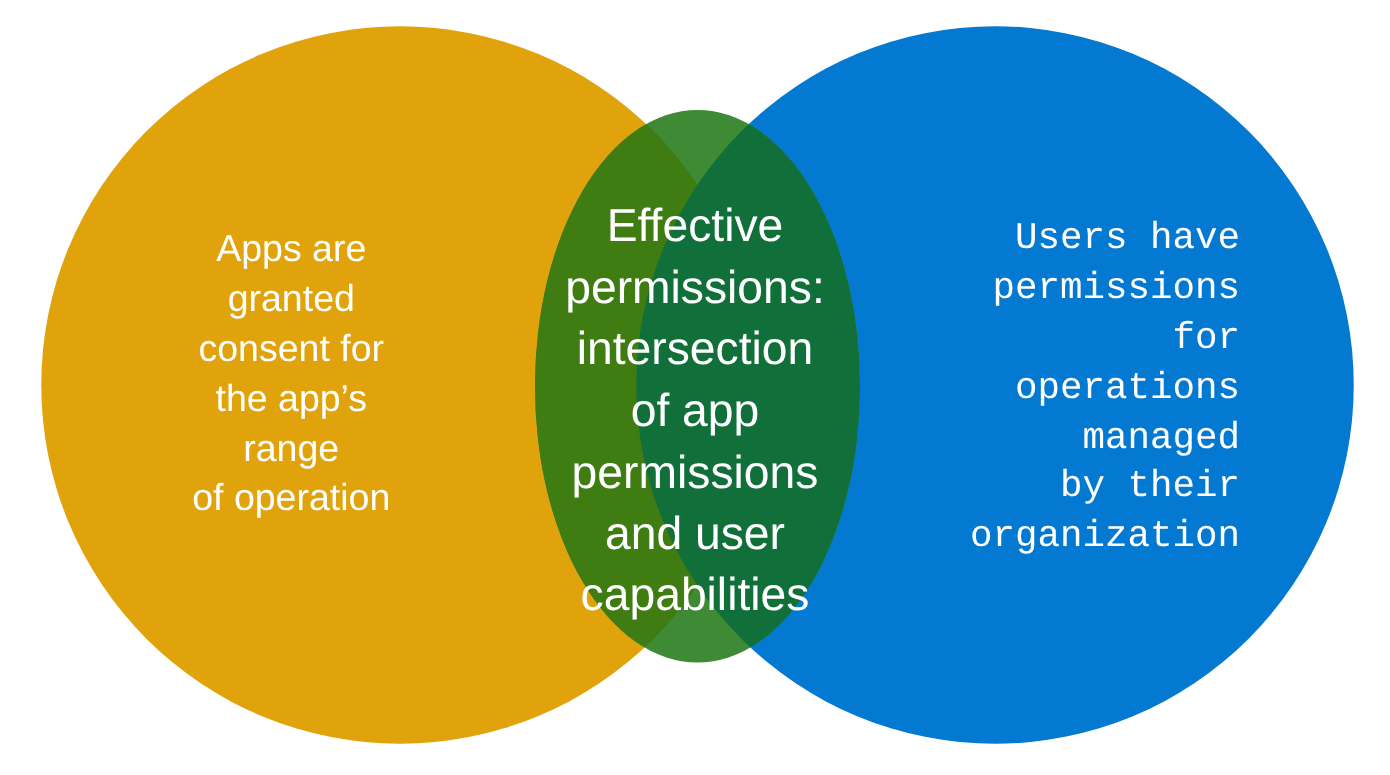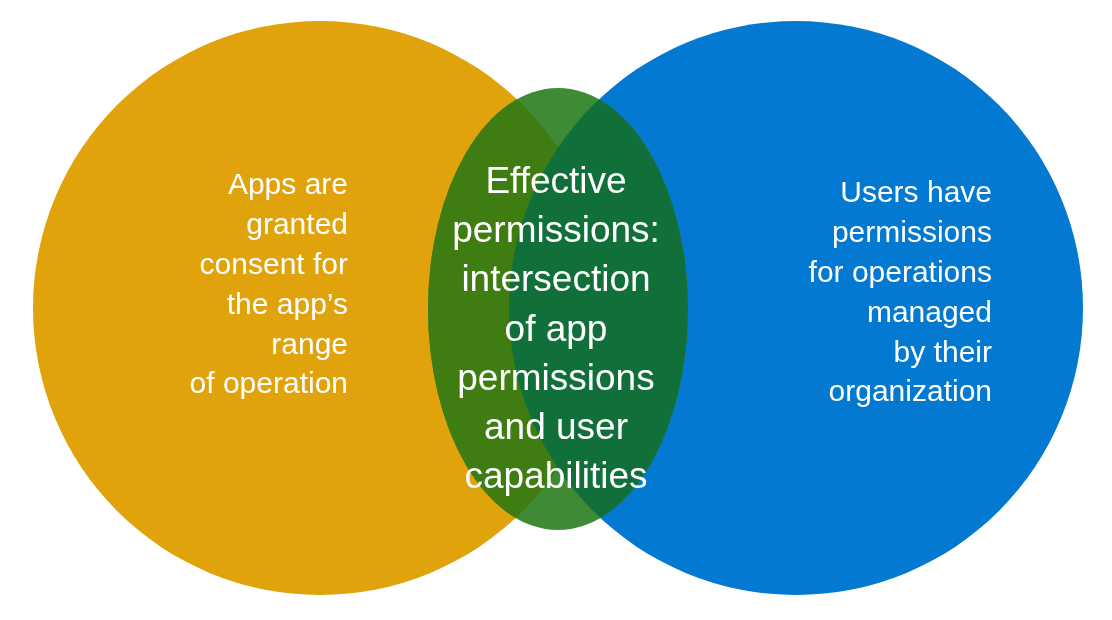--- a/index.html
+++ b/index.html
@@ -29,38 +29,39 @@
   .label-block {
     position: absolute;
     color: #ffffff;
     font-family: "Liberation Sans", sans-serif;
     line-height: 1.33;
     white-space: pre-line;
     pointer-events: none;
   }
   #label-left {
     left: 118px;
-    top: 164px;
+    top: 180px;
     width: 230px;
     font-size: 30px;
-    text-align: right;
+    text-align: center;
   }
   #label-center {
     left: 452px;
     top: 156px;
     width: 208px;
     font-size: 37px;
     text-align: center;
   }
   #label-right {
     left: 770px;
     top: 172px;
     width: 222px;
     font-size: 30px;
     text-align: right;
+    font-family: Liberation Mono, monospace;
   }
 </style>
 </head>
 <body>
 
 <div id="stage" style="background: rgb(255, 255, 255);">
 
   <svg id="venn-svg" viewBox="0 0 1112 620" xmlns="http://www.w3.org/2000/svg" aria-hidden="true">
     <defs>
       <clipPath id="clip-left-circle">

